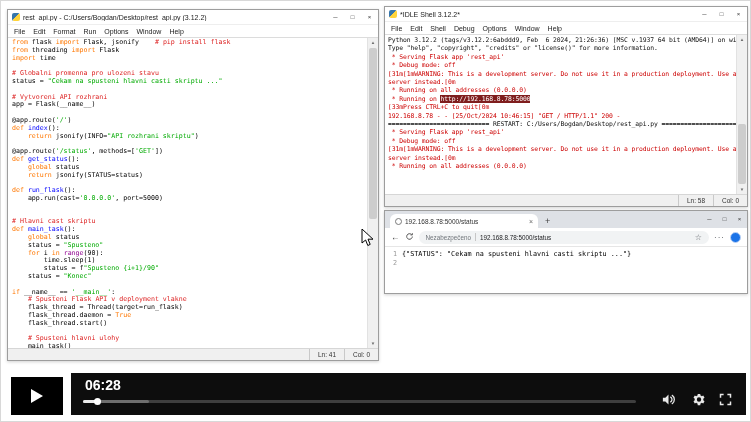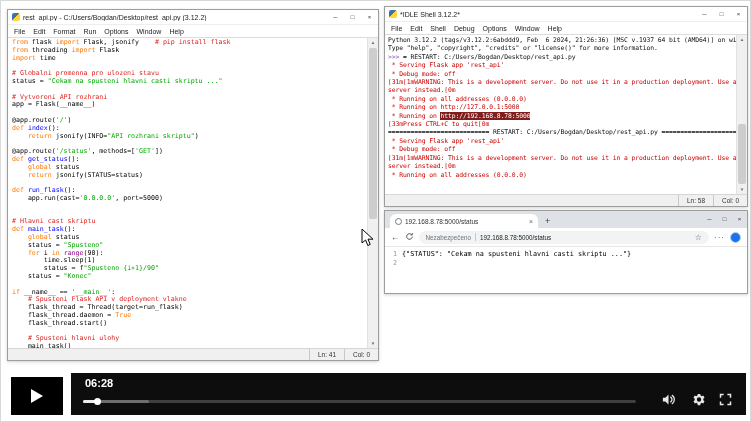--- a/index.html
+++ b/index.html
@@ -59,21 +59,21 @@
   .page-num{color:#9a9a9a;width:8px;text-align:right;flex:0 0 auto;}
   .page-text{color:#000;white-space:pre;}
 
   
   .mouse{position:absolute;left:360px;top:228px;width:14px;height:18px;z-index:50;}
 
   
   .play-btn{position:absolute;left:10px;top:376px;width:52px;height:38px;background:#000;display:flex;align-items:center;justify-content:center;cursor:pointer;}
   .play-tri{width:0;height:0;border-left:12px solid #fff;border-top:7px solid transparent;border-bottom:7px solid transparent;}
   .ctrlbar{position:absolute;left:70px;top:372px;right:4px;height:42px;background:#0d0d0d;}
-  .time{position:absolute;left:14px;top:4px;color:#fff;font-size:11px;font-weight:bold;}
+  .time{position:absolute;left:14px;top:4px;color:#fff;font-size:14px;font-weight:bold;}
   .track{position:absolute;left:12px;right:110px;top:27px;height:3px;background:#3f3f3f;border-radius:2px;}
   .track-buffered{position:absolute;left:0;top:0;height:100%;background:#6e6e6e;border-radius:2px;}
   .track-played{position:absolute;left:0;top:0;height:100%;background:#ededed;border-radius:2px;}
   .thumbdot{position:absolute;top:-2px;margin-left:-3px;width:7px;height:7px;border-radius:50%;background:#fff;}
   .bar-ico{position:absolute;top:19px;width:15px;height:15px;}
   .bar-ico svg{width:100%;height:100%;display:block;}
   .ico-volume{right:70px;} .ico-gear{right:41px;} .ico-full{right:13px;}
 </style>
 </head>
 <body>
@@ -170,29 +170,28 @@
         <span class="menu-item">Shell</span>
         <span class="menu-item">Debug</span>
         <span class="menu-item">Options</span>
         <span class="menu-item">Window</span>
         <span class="menu-item">Help</span>
       </div>
     <div class="shell-content">
       <div class="shell-pane">
           <div class="sl"><span class="seg-t">Python 3.12.2 (tags/v3.12.2:6abddd9, Feb  6 2024, 21:26:36) [MSC v.1937 64 bit (AMD64)] on win32</span></div>
           <div class="sl"><span class="seg-t">Type "help", "copyright", "credits" or "license()" for more information.</span></div>
-          <div class="sl"><span class="seg-m">&gt;&gt;&gt; </span><span class="seg-t">= RESTART: C:/Users/Bogdan/Desktop/rest_api.py</span></div>
           <div class="sl"><span class="seg-r"> * Serving Flask app 'rest_api'</span></div>
           <div class="sl"><span class="seg-r"> * Debug mode: off</span></div>
           <div class="sl"><span class="seg-r">[31m[1mWARNING: This is a development server. Do not use it in a production deployment. Use a production WSGI</span></div>
           <div class="sl"><span class="seg-r">server instead.[0m</span></div>
           <div class="sl"><span class="seg-r"> * Running on all addresses (0.0.0.0)</span></div>
-          <div class="sl"><span class="seg-r"> * Running on http://127.0.0.1:5000</span></div>
           <div class="sl"><span class="seg-r"> * Running on </span><span class="seg-h">http://192.168.8.78:5000</span></div>
           <div class="sl"><span class="seg-r">[33mPress CTRL+C to quit[0m</span></div>
+          <div class="sl"><span class="seg-r">192.168.8.78 - - [25/Oct/2024 10:46:15] "GET / HTTP/1.1" 200 -</span></div>
           <div class="sl"><span class="seg-t">=========================== RESTART: C:/Users/Bogdan/Desktop/rest_api.py ==========================</span></div>
           <div class="sl"><span class="seg-r"> * Serving Flask app 'rest_api'</span></div>
           <div class="sl"><span class="seg-r"> * Debug mode: off</span></div>
           <div class="sl"><span class="seg-r">[31m[1mWARNING: This is a development server. Do not use it in a production deployment. Use a production WSGI</span></div>
           <div class="sl"><span class="seg-r">server instead.[0m</span></div>
           <div class="sl"><span class="seg-r"> * Running on all addresses (0.0.0.0)</span></div>
         </div>
       <div class="scrollbar">
         <span class="scroll-arrow up">▲</span>
         <div class="scroll-thumb" style="bottom:10px;height:38%;"></div>

